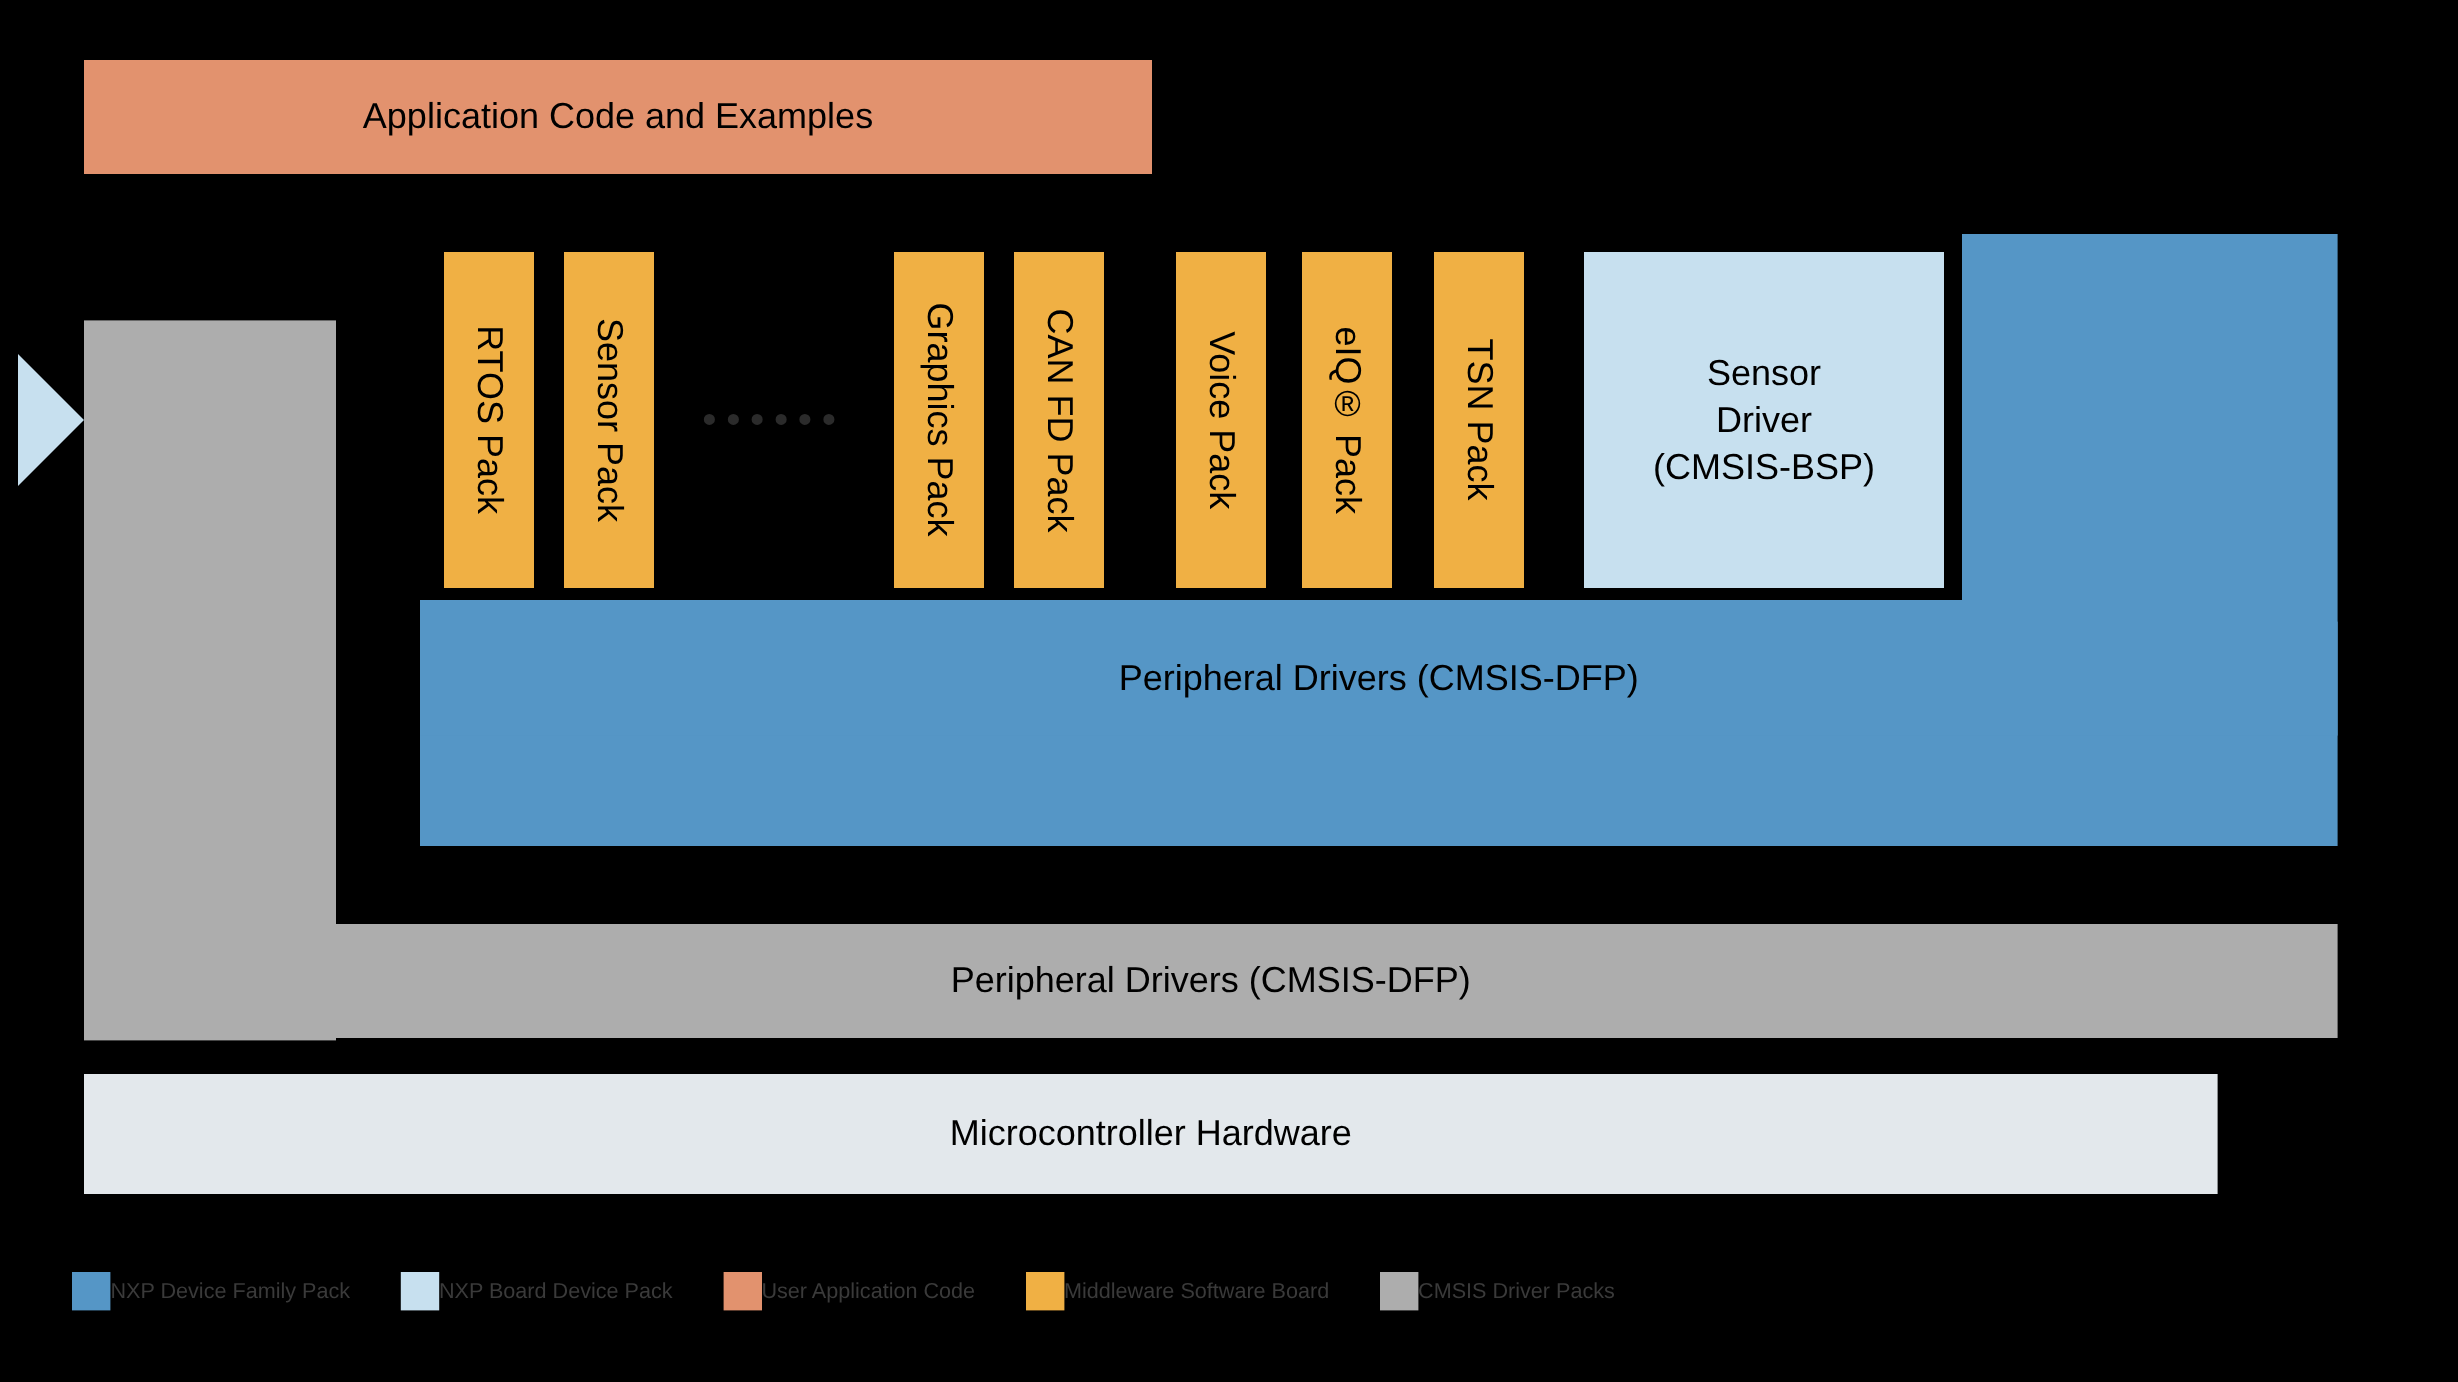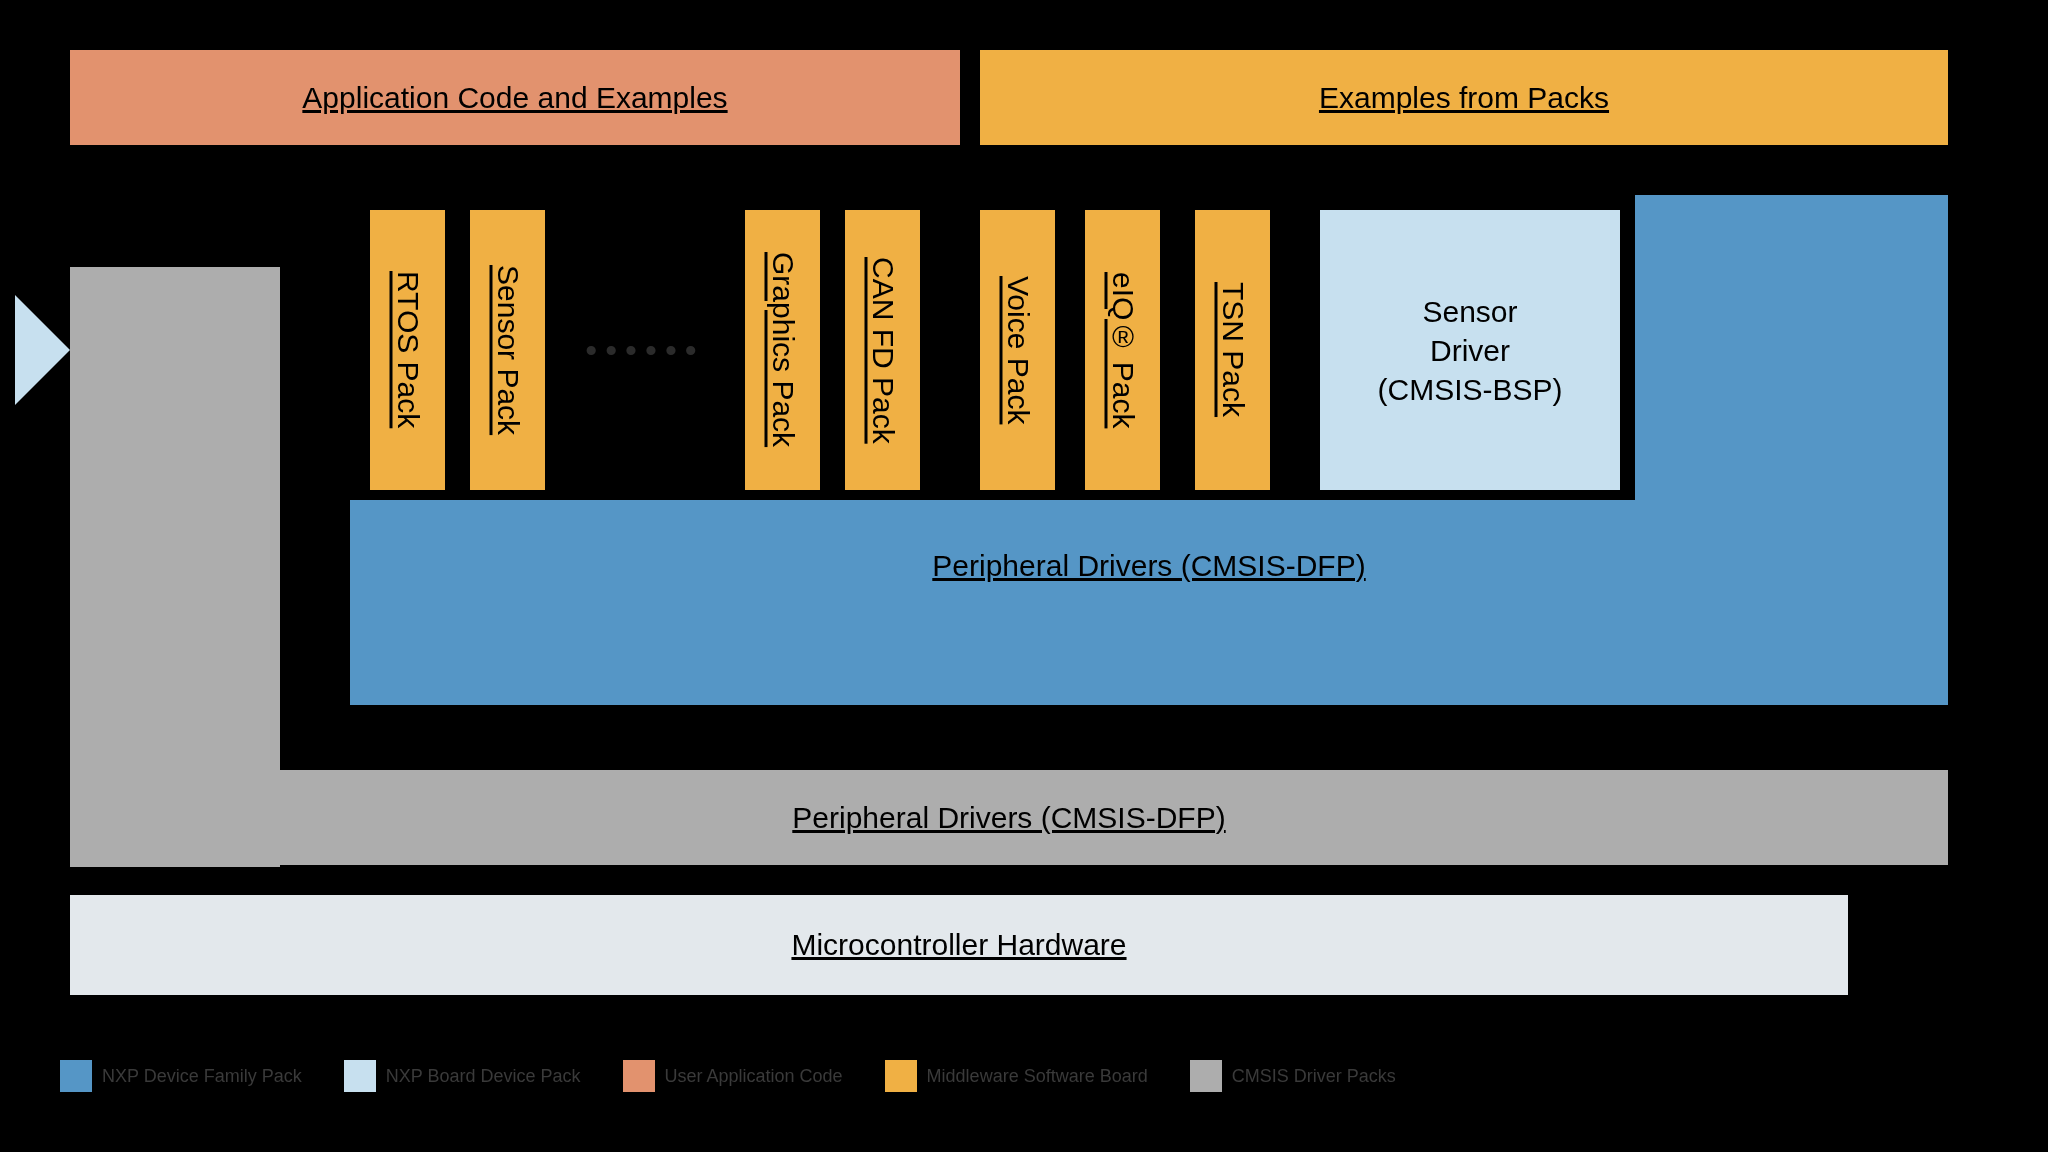--- a/index.html
+++ b/index.html
@@ -12,54 +12,51 @@
     color: #000;
   }
   .diagram {
     position: absolute;
     left: 50px; top: 50px;
     width: 1948px; height: 1052px;
     background: #000;
   }
   .box { position: absolute; display: flex; align-items: center; justify-content: center; text-align: center; }
   .vbox { writing-mode: vertical-rl; text-orientation: mixed; }
-  .lbl { font-size: 30px; text-decoration: underline; }
+  .lbl { font-size: 30px; }
   .lbl-lg { font-size: 30px; line-height: 1.3; }
   .legend {
     position: absolute;
     left: 0; bottom: 0;
     height: 40px;
     display: flex;
     align-items: center;
     gap: 12px;
     padding-left: 10px;
     font-size: 18px;
     color: #3a3a3a;
   }
-  .legend-item { display: flex; align-items: center; gap: 10px; margin-right: 30px; margin-top: 12px; }
+  .legend-item { display: flex; align-items: center; margin-right: 30px; margin-top: 12px; }
   .swatch { width: 32px; height: 32px; }
   .arrow-wrap { position:absolute; display:flex; align-items:center; }
   .arrow-body { height:70px; background:#c7e0ef; display:flex; align-items:center; justify-content:center; font-size:28px; padding:0 14px 0 18px; color:#000; }
   .arrow-head {
     width:0; height:0;
     border-top:55px solid transparent;
     border-bottom:55px solid transparent;
     border-left:55px solid #c7e0ef;
   }
 </style>
 </head>
 <body>
 
 <div class="diagram">
 
   <div class="box lbl" style="left:20px; top:0px; width:890px; height:95px; background:#e2926e;">
     <span>Application Code and Examples</span>
-  </div>
-  <div class="box lbl" style="left:930px; top:0px; width:968px; height:95px; background:#f0b044;">
-    <span>Examples from Packs</span>
   </div>
 
   <div class="box" style="left:300px; top:145px; width:1598px; height:510px; background:#5596c6;"></div>
 
   <div class="box" style="left:300px; top:145px; width:1285px; height:305px; background:#000;"></div>
 
   <div class="box" style="left:20px; top:217px; width:210px; height:600px; background:#adadad;"></div>
 
   <div class="arrow-wrap" style="left:-35px; top:245px;">
     <div class="arrow-head"></div>

